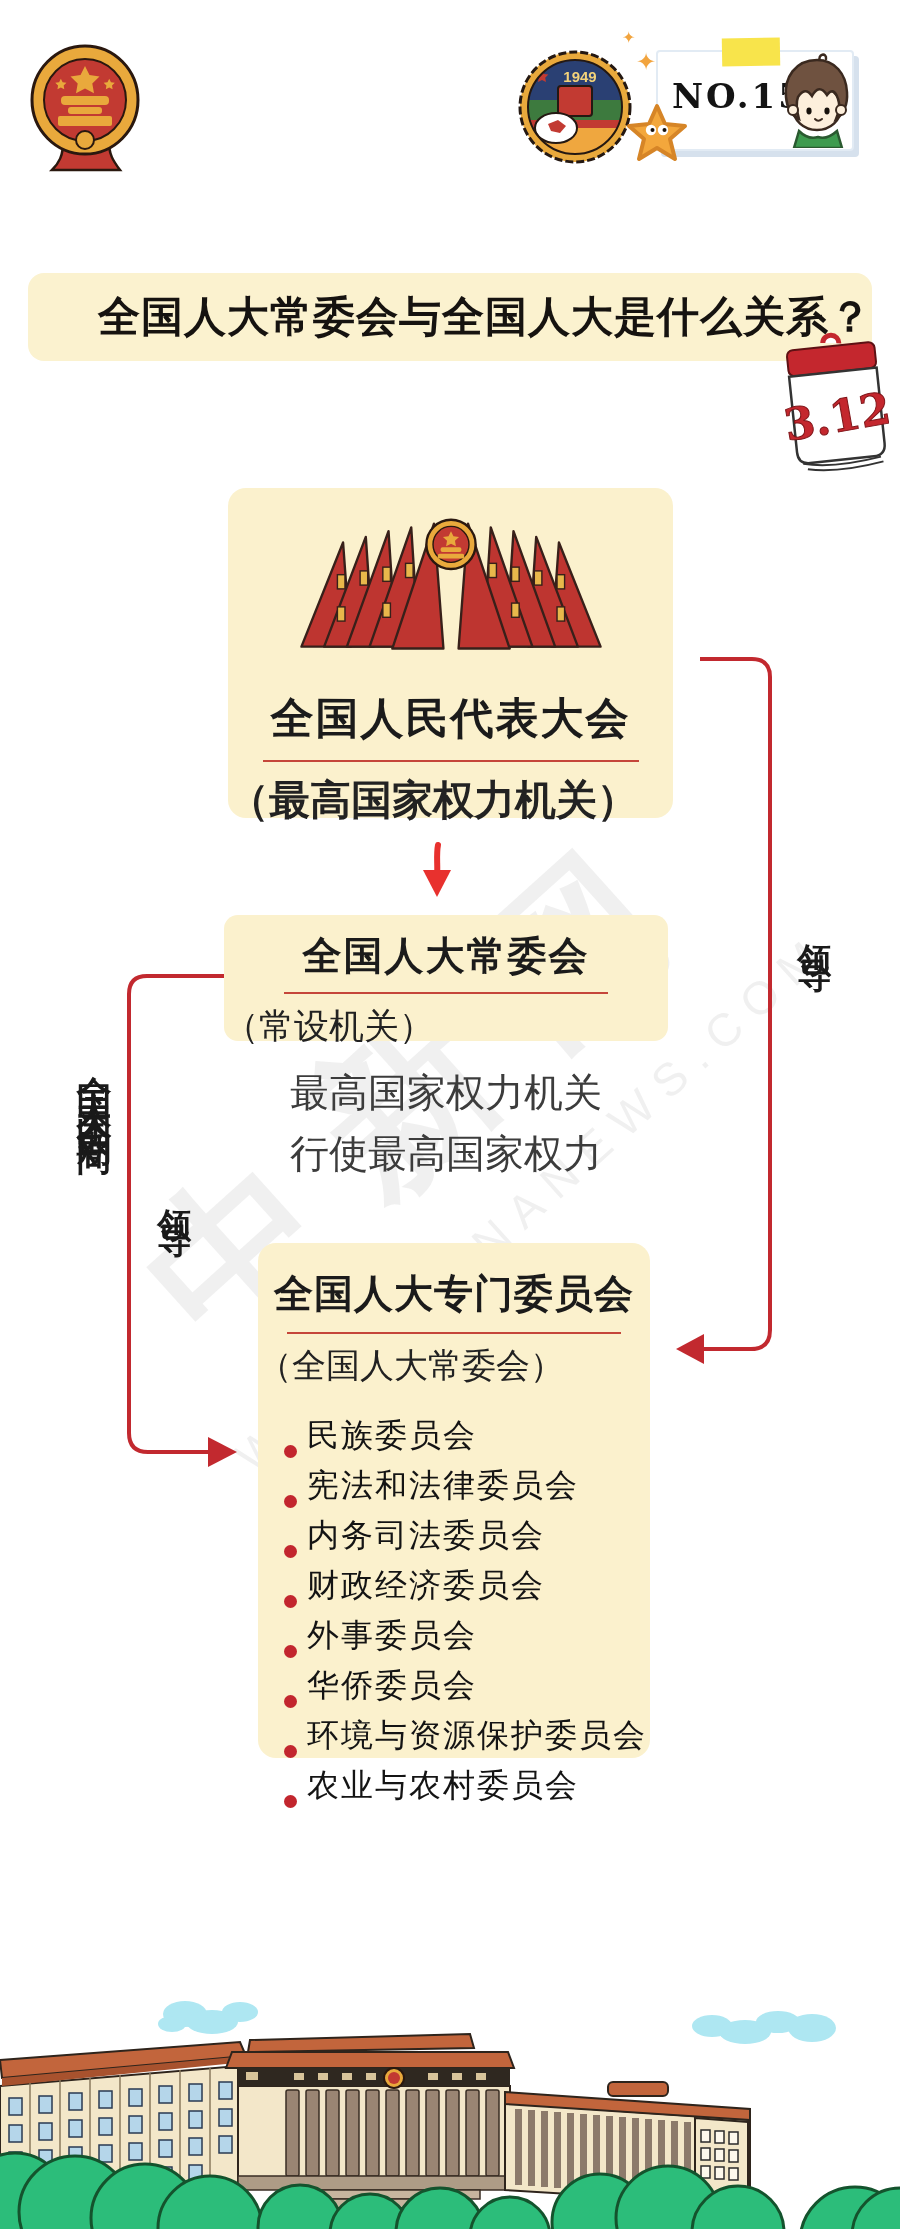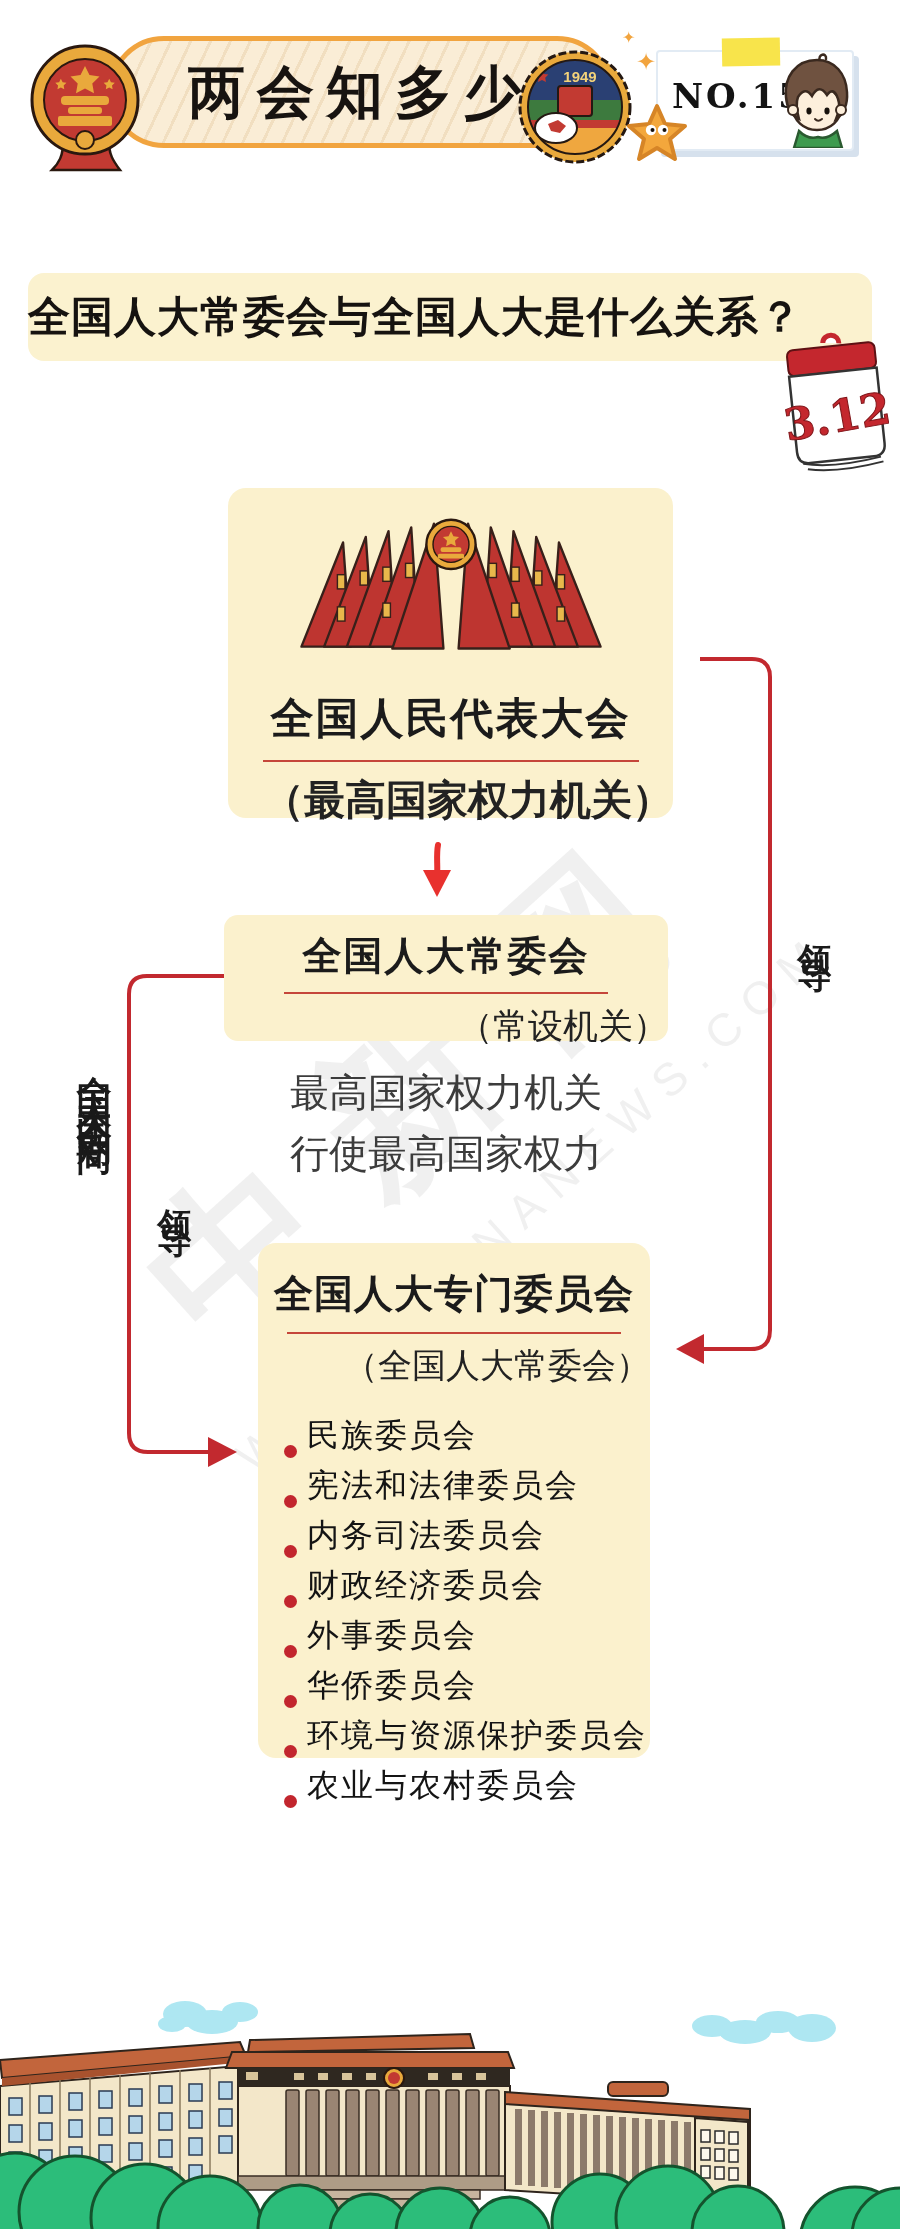--- a/index.html
+++ b/index.html
@@ -18,36 +18,36 @@
       background-image:repeating-linear-gradient(115deg,rgba(201,156,92,0) 0 15px,rgba(201,156,92,0.18) 15px 18px);}
   .hdr-title{width:100%;text-align:center;line-height:101px;font-size:57px;font-weight:bold;
       letter-spacing:12px;color:#171310;}
   .sparkle{color:#F2A43E;z-index:3;}
   .no15-card{left:656px;top:50px;width:194px;height:97px;background:#fff;border:2px solid #E2EBF4;
       border-radius:4px;box-shadow:5px 6px 0 #D6E1ED;z-index:2;}
   .no15-tape{left:64px;top:-14px;width:58px;height:28px;background:#F8E44B;transform:rotate(-1deg);}
   .no15-text{left:14px;top:24px;font-size:34px;font-weight:bold;letter-spacing:3px;color:#141414;}
   
   .q-banner{left:28px;top:273px;width:844px;height:88px;background:#FBF2CF;border-radius:16px;z-index:1;}
-  .q-text{width:100%;text-align:left;line-height:88px;font-size:42px;font-weight:bold;
+  .q-text{width:100%;text-align:right;line-height:88px;font-size:42px;font-weight:bold;
       letter-spacing:1px;color:#161310;}
   
   .box{background:#FBF1CD;border-radius:18px;box-sizing:border-box;z-index:2;}
   .box1{left:228px;top:488px;width:445px;height:330px;}
   .box2{left:224px;top:915px;width:444px;height:126px;border-radius:14px;}
   .box3{left:258px;top:1243px;width:392px;height:515px;padding-top:24px;}
   .bx-title{text-align:center;font-weight:bold;color:#1b1b1b;}
   .box1 .bx-title{margin-top:32px;font-size:43px;letter-spacing:2px;}
   .box2 .bx-title{margin-top:14px;font-size:39px;letter-spacing:2px;}
   .box3 .bx-title{font-size:39px;letter-spacing:1px;}
   .divider{border-top:2px solid #C5463A;height:0;margin:12px auto 0;}
   .box1 .divider{width:376px;}
   .box2 .divider{width:324px;margin-top:9px;}
   .box3 .divider{width:334px;margin-top:11px;}
-  .bx-sub{text-align:right;color:#222;}
+  .bx-sub{text-align:left;color:#222;}
   .box1 .bx-sub{margin-top:11px;font-size:41px;font-weight:bold;}
   .box2 .bx-sub{margin-top:9px;font-size:35px;font-weight:500;}
   .box3 .bx-sub{margin-top:9px;font-size:34px;font-weight:500;}
   .flags-svg{display:block;margin:28px auto 0;}
   .note{left:224px;top:1062px;width:444px;text-align:center;font-size:39px;line-height:61px;
         font-weight:500;color:#3C3C3C;z-index:2;}
   
   .clist{list-style:none;margin:34px 0 0 0;padding:0 0 0 26px;}
   .clist li{display:flex;align-items:flex-end;margin-bottom:15px;height:35px;}
   .clist .dot{width:13px;height:13px;border-radius:50%;background:#C2262E;margin-right:10px;flex:0 0 13px;}
@@ -78,23 +78,20 @@
     <circle cx="57" cy="56" r="41" fill="#C23A32" stroke="#2A180F" stroke-width="2"></circle>
     <path d="M57,22 l4.5,9 10,1.4 -7.2,7 1.7,9.9 -9,-4.7 -9,4.7 1.7,-9.9 -7.2,-7 10,-1.4 Z" fill="#E9A93C"></path>
     <path d="M33,34 l2.8,5.6 6.2,0.9 -4.5,4.4 1,6.1 -5.5,-2.9 -5.5,2.9 1,-6.1 -4.5,-4.4 6.2,-0.9 Z" fill="#E9A93C" transform="scale(0.62) translate(20,22)"></path>
     <path d="M81,34 l2.8,5.6 6.2,0.9 -4.5,4.4 1,6.1 -5.5,-2.9 -5.5,2.9 1,-6.1 -4.5,-4.4 6.2,-0.9 Z" fill="#E9A93C" transform="scale(0.62) translate(50,22)"></path>
     <rect x="33" y="52" width="48" height="9" rx="4" fill="#E9A93C"></rect>
     <rect x="40" y="63" width="34" height="7" rx="3" fill="#E9A93C"></rect>
     <rect x="30" y="72" width="54" height="10" rx="2" fill="#E9A93C"></rect>
     <circle cx="57" cy="96" r="9" fill="#E9A93C" stroke="#2A180F" stroke-width="2"></circle>
   </svg>
 
-  <div class="abs hdr-banner">
-    <div class="hdr-title hand">两会知多少</div>
-  </div>
 
   <svg class="abs" style="left:518px;top:48px;z-index:2" width="116" height="122" viewBox="0 0 116 122">
     <circle cx="57" cy="59" r="55" fill="#E9A93C" stroke="#241812" stroke-width="3" stroke-dasharray="8 3"></circle>
     <clipPath id="cpc">
         <circle cx="57" cy="59" r="47"></circle>
       </clipPath>
     <g clip-path="url(#cpc)">
       <rect x="8" y="10" width="98" height="42" fill="#2A4073"></rect>
       <rect x="8" y="52" width="98" height="22" fill="#3D7A3E"></rect>
       <rect x="8" y="72" width="98" height="8" fill="#C23A32"></rect>

